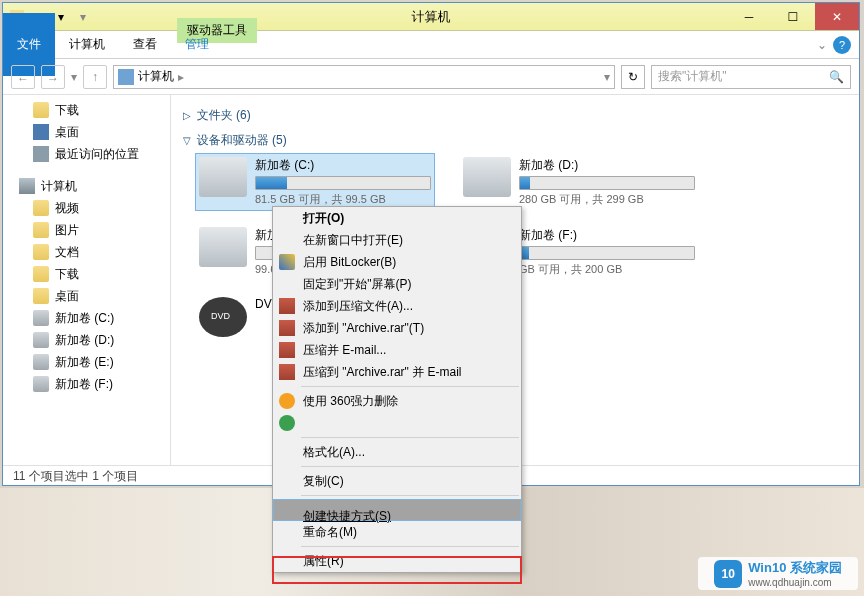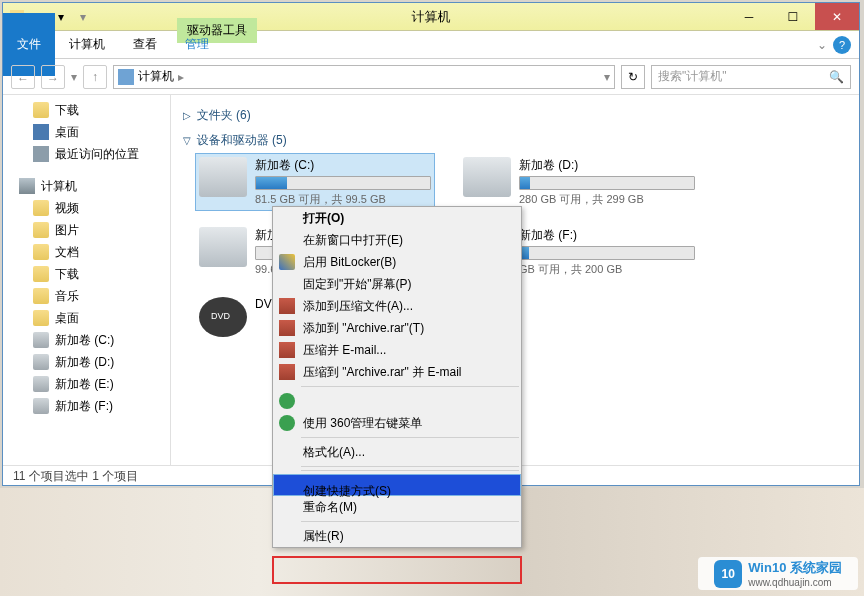--- a/index.html
+++ b/index.html
@@ -55,21 +55,21 @@
 .drv-info { flex: 1; }
 .drv-name { margin-bottom: 2px; }
 .drv-bar { height: 14px; border: 1px solid #a8a8a8; background: #e8e8e8; border-radius: 1px; margin-bottom: 2px; position: relative; overflow: hidden; }
 .drv-bar-fill { height: 100%; background: linear-gradient(#5aaae0, #2a7bc4); }
 .drv-txt { color: #666; font-size: 11px; }
 
 .statusbar { height: 22px; border-top: 1px solid #e0e0e0; display: flex; align-items: center; padding: 0 10px; color: #444; }
 
 .ctxmenu { position: absolute; top: 206px; left: 272px; width: 250px; background: #f0f0f0; border: 1px solid #a8a8a8; box-shadow: 2px 2px 5px rgba(0,0,0,0.25); }
 .ctx-item { display: flex; align-items: center; height: 22px; padding: 0 8px 0 30px; position: relative; }
-.ctx-item.hl { background: #1d4ed8; border: 1px solid #7bb4e3; padding: 12px 7px 0 29px; }
+.ctx-item.hl { background: #a3a3a3; border: 1px solid #7bb4e3; padding: 12px 7px 0 29px; text-decoration: underline; }
 .ctx-item.bold { font-weight: bold; }
 .ctx-sep { height: 1px; background: #d0d0d0; margin: 3px 2px 3px 28px; }
 .ctx-ic { position: absolute; left: 6px; width: 16px; height: 16px; }
 .ic-shield { background: linear-gradient(45deg, #3a70c0, #ecc23a); border-radius: 2px; }
 .ic-rar { background: linear-gradient(#c85a48, #a04030); }
 .ic-360 { background: #f5a020; border-radius: 50%; }
 .ic-360g { background: #3aa050; border-radius: 50%; }
 
 .redbox { position: absolute; border: 2px solid #e03030; top: 556px; left: 272px; width: 250px; height: 28px; pointer-events: none; }
 
@@ -161,24 +161,20 @@
           <div class="sb-icon ic-folder"></div>
           <span>图片</span>
         </div>
         <div class="sb-item">
           <div class="sb-icon ic-folder"></div>
           <span>文档</span>
         </div>
         <div class="sb-item">
           <div class="sb-icon ic-folder"></div>
           <span>下载</span>
-        </div>
-        <div class="sb-item">
-          <div class="sb-icon ic-folder"></div>
-          <span>音乐</span>
         </div>
         <div class="sb-item">
           <div class="sb-icon ic-folder"></div>
           <span>桌面</span>
         </div>
         <div class="sb-item">
           <div class="sb-icon ic-drive"></div>
           <span>新加卷 (C:)</span>
         </div>
         <div class="sb-item">
@@ -286,31 +282,34 @@
     <div class="ctx-item  ">
       <div class="ctx-ic ic-rar"></div>
       <span>压缩并 E-mail...</span>
     </div>
     <div class="ctx-item  ">
       <div class="ctx-ic ic-rar"></div>
       <span>压缩到 "Archive.rar" 并 E-mail</span>
     </div>
     <div class="ctx-sep"></div>
     <div class="ctx-item  ">
+      <div class="ctx-ic ic-360"></div>
+      <span>使用 360强力删除</span>
+    </div>
+    <div class="ctx-item  ">
       <div class="ctx-ic ic-360g"></div>
     </div>
-    <div class="ctx-item  ">
-      <div class="ctx-ic ic-360g"></div>
-      <span>使用 360管理右键菜单</span>
-    </div>
     <div class="ctx-sep"></div>
     <div class="ctx-item  ">
       <span>格式化(A)...</span>
     </div>
     <div class="ctx-sep"></div>
+    <div class="ctx-item  ">
+      <span>复制(C)</span>
+    </div>
     <div class="ctx-sep"></div>
     <div class="ctx-item  hl">
       <span>创建快捷方式(S)</span>
     </div>
     <div class="ctx-item  ">
       <span>重命名(M)</span>
     </div>
     <div class="ctx-sep"></div>
     <div class="ctx-item  ">
       <span>属性(R)</span>

